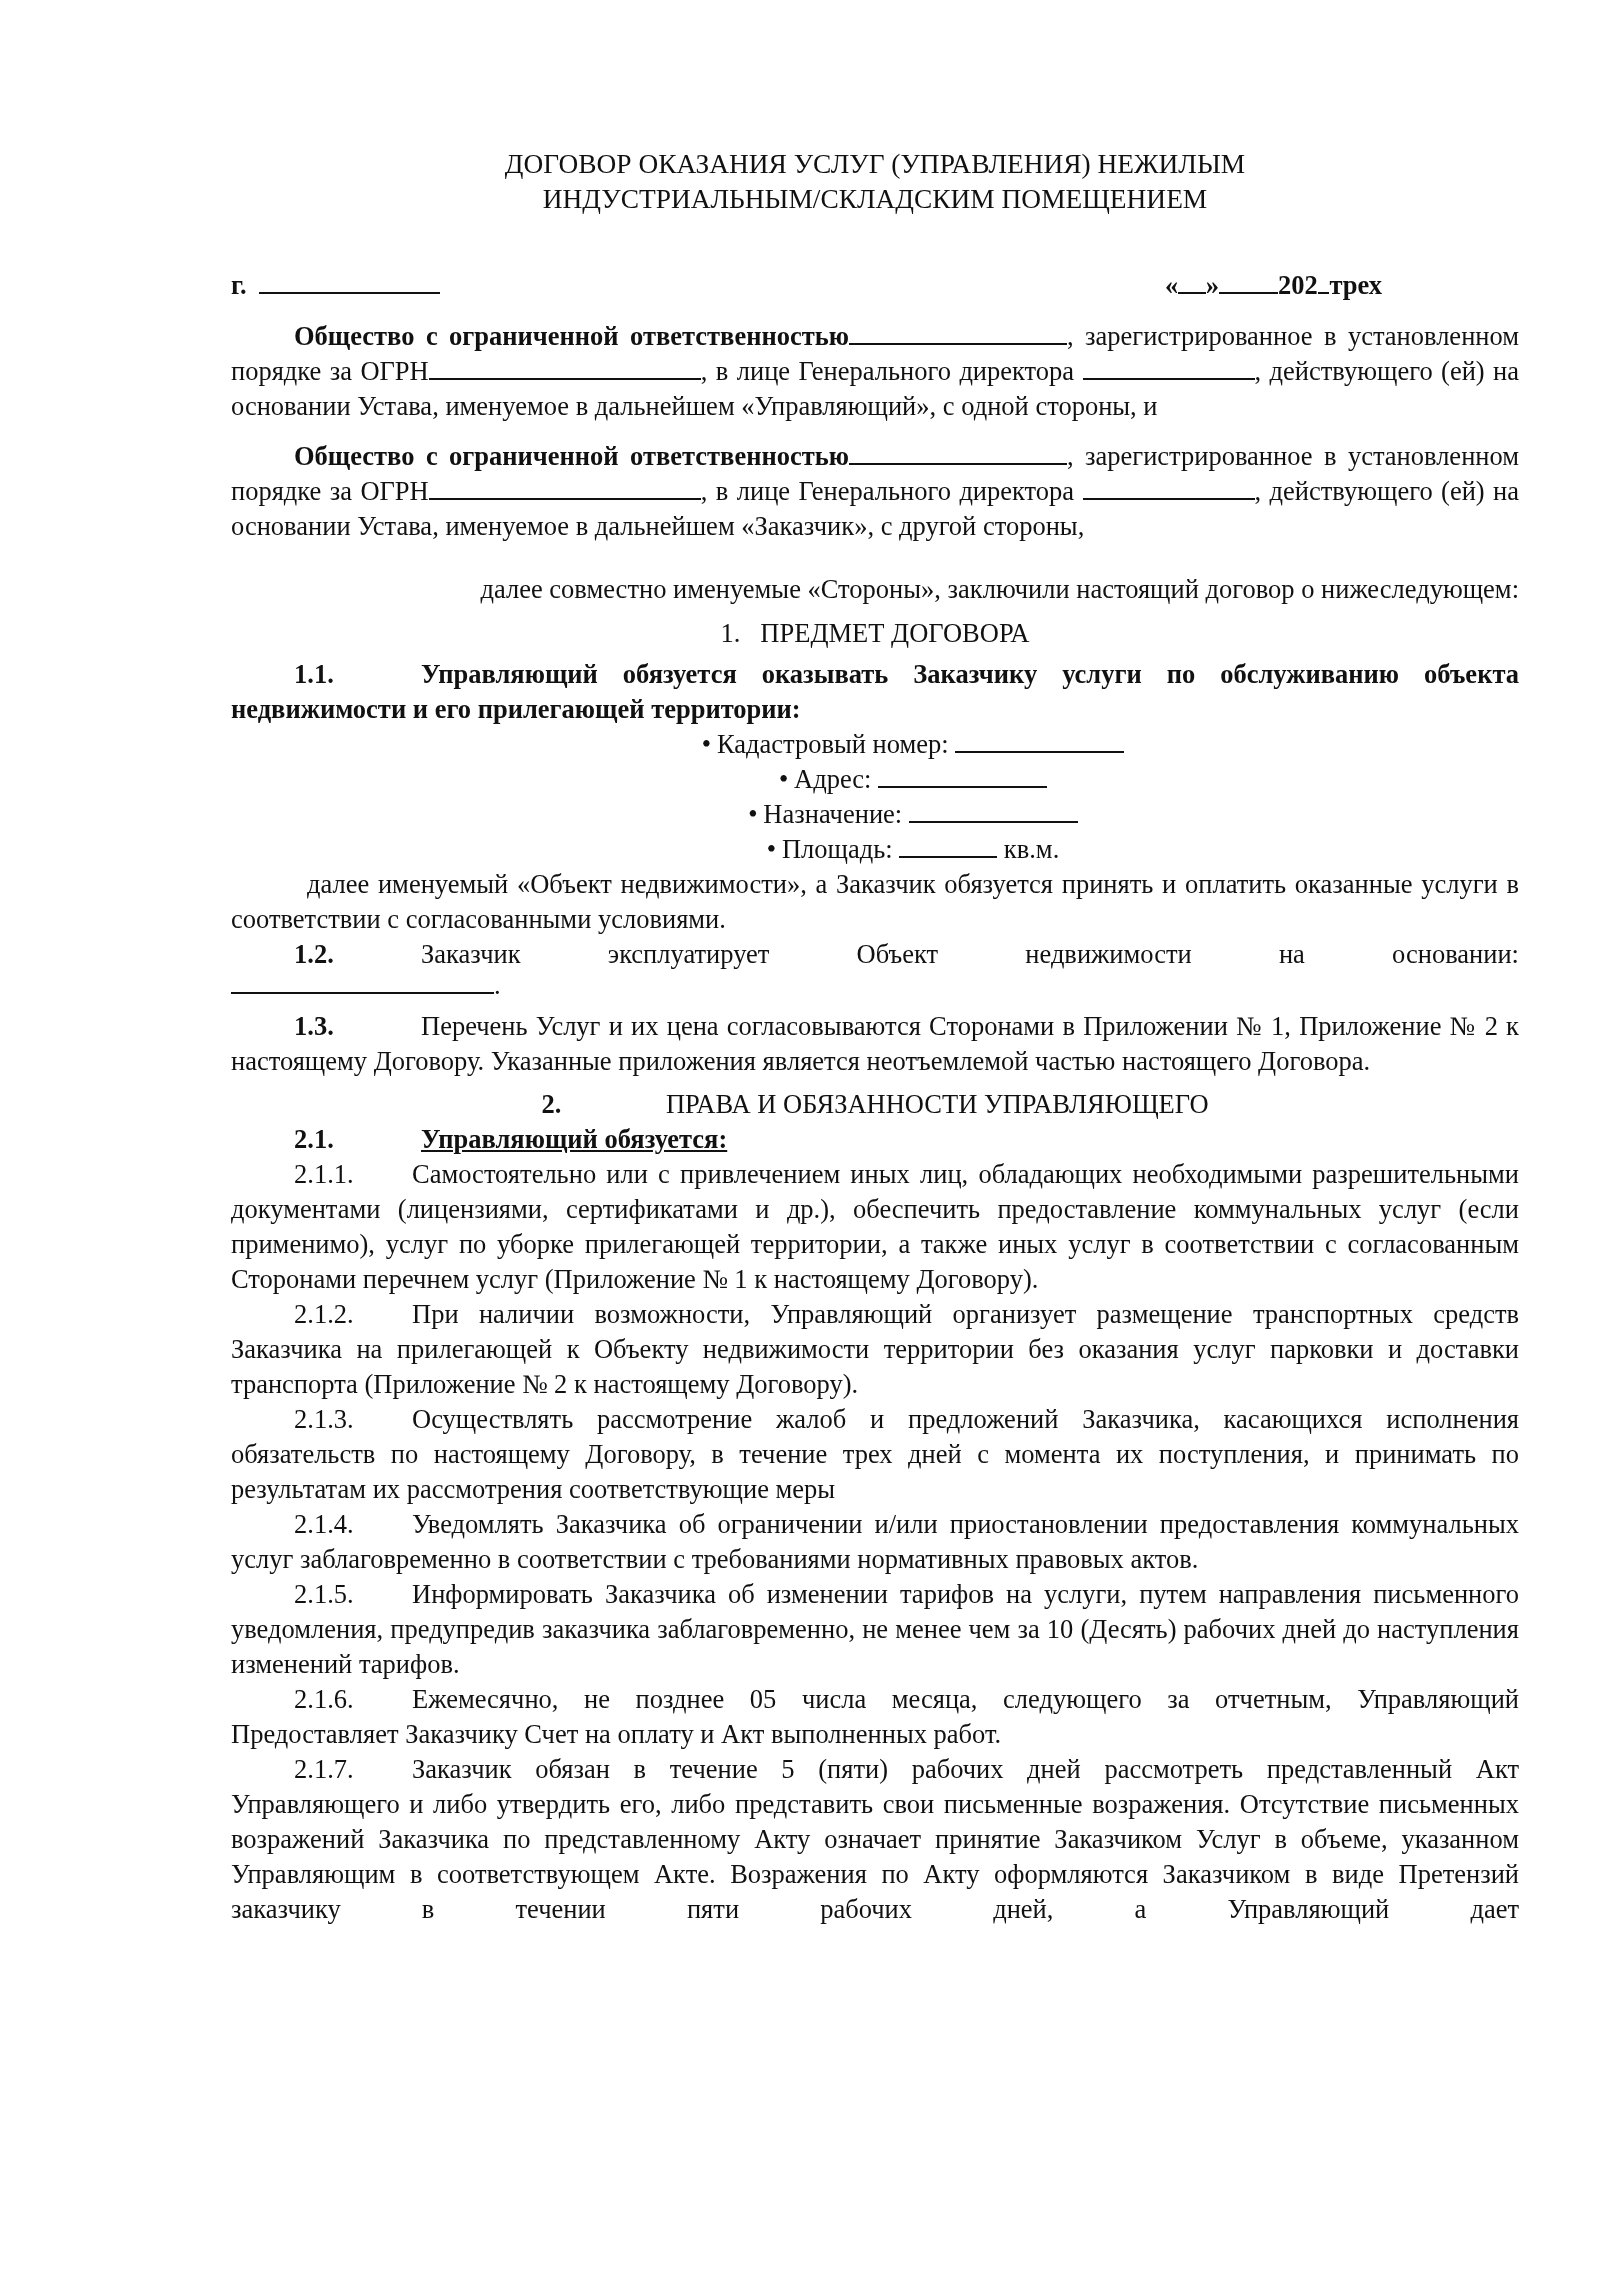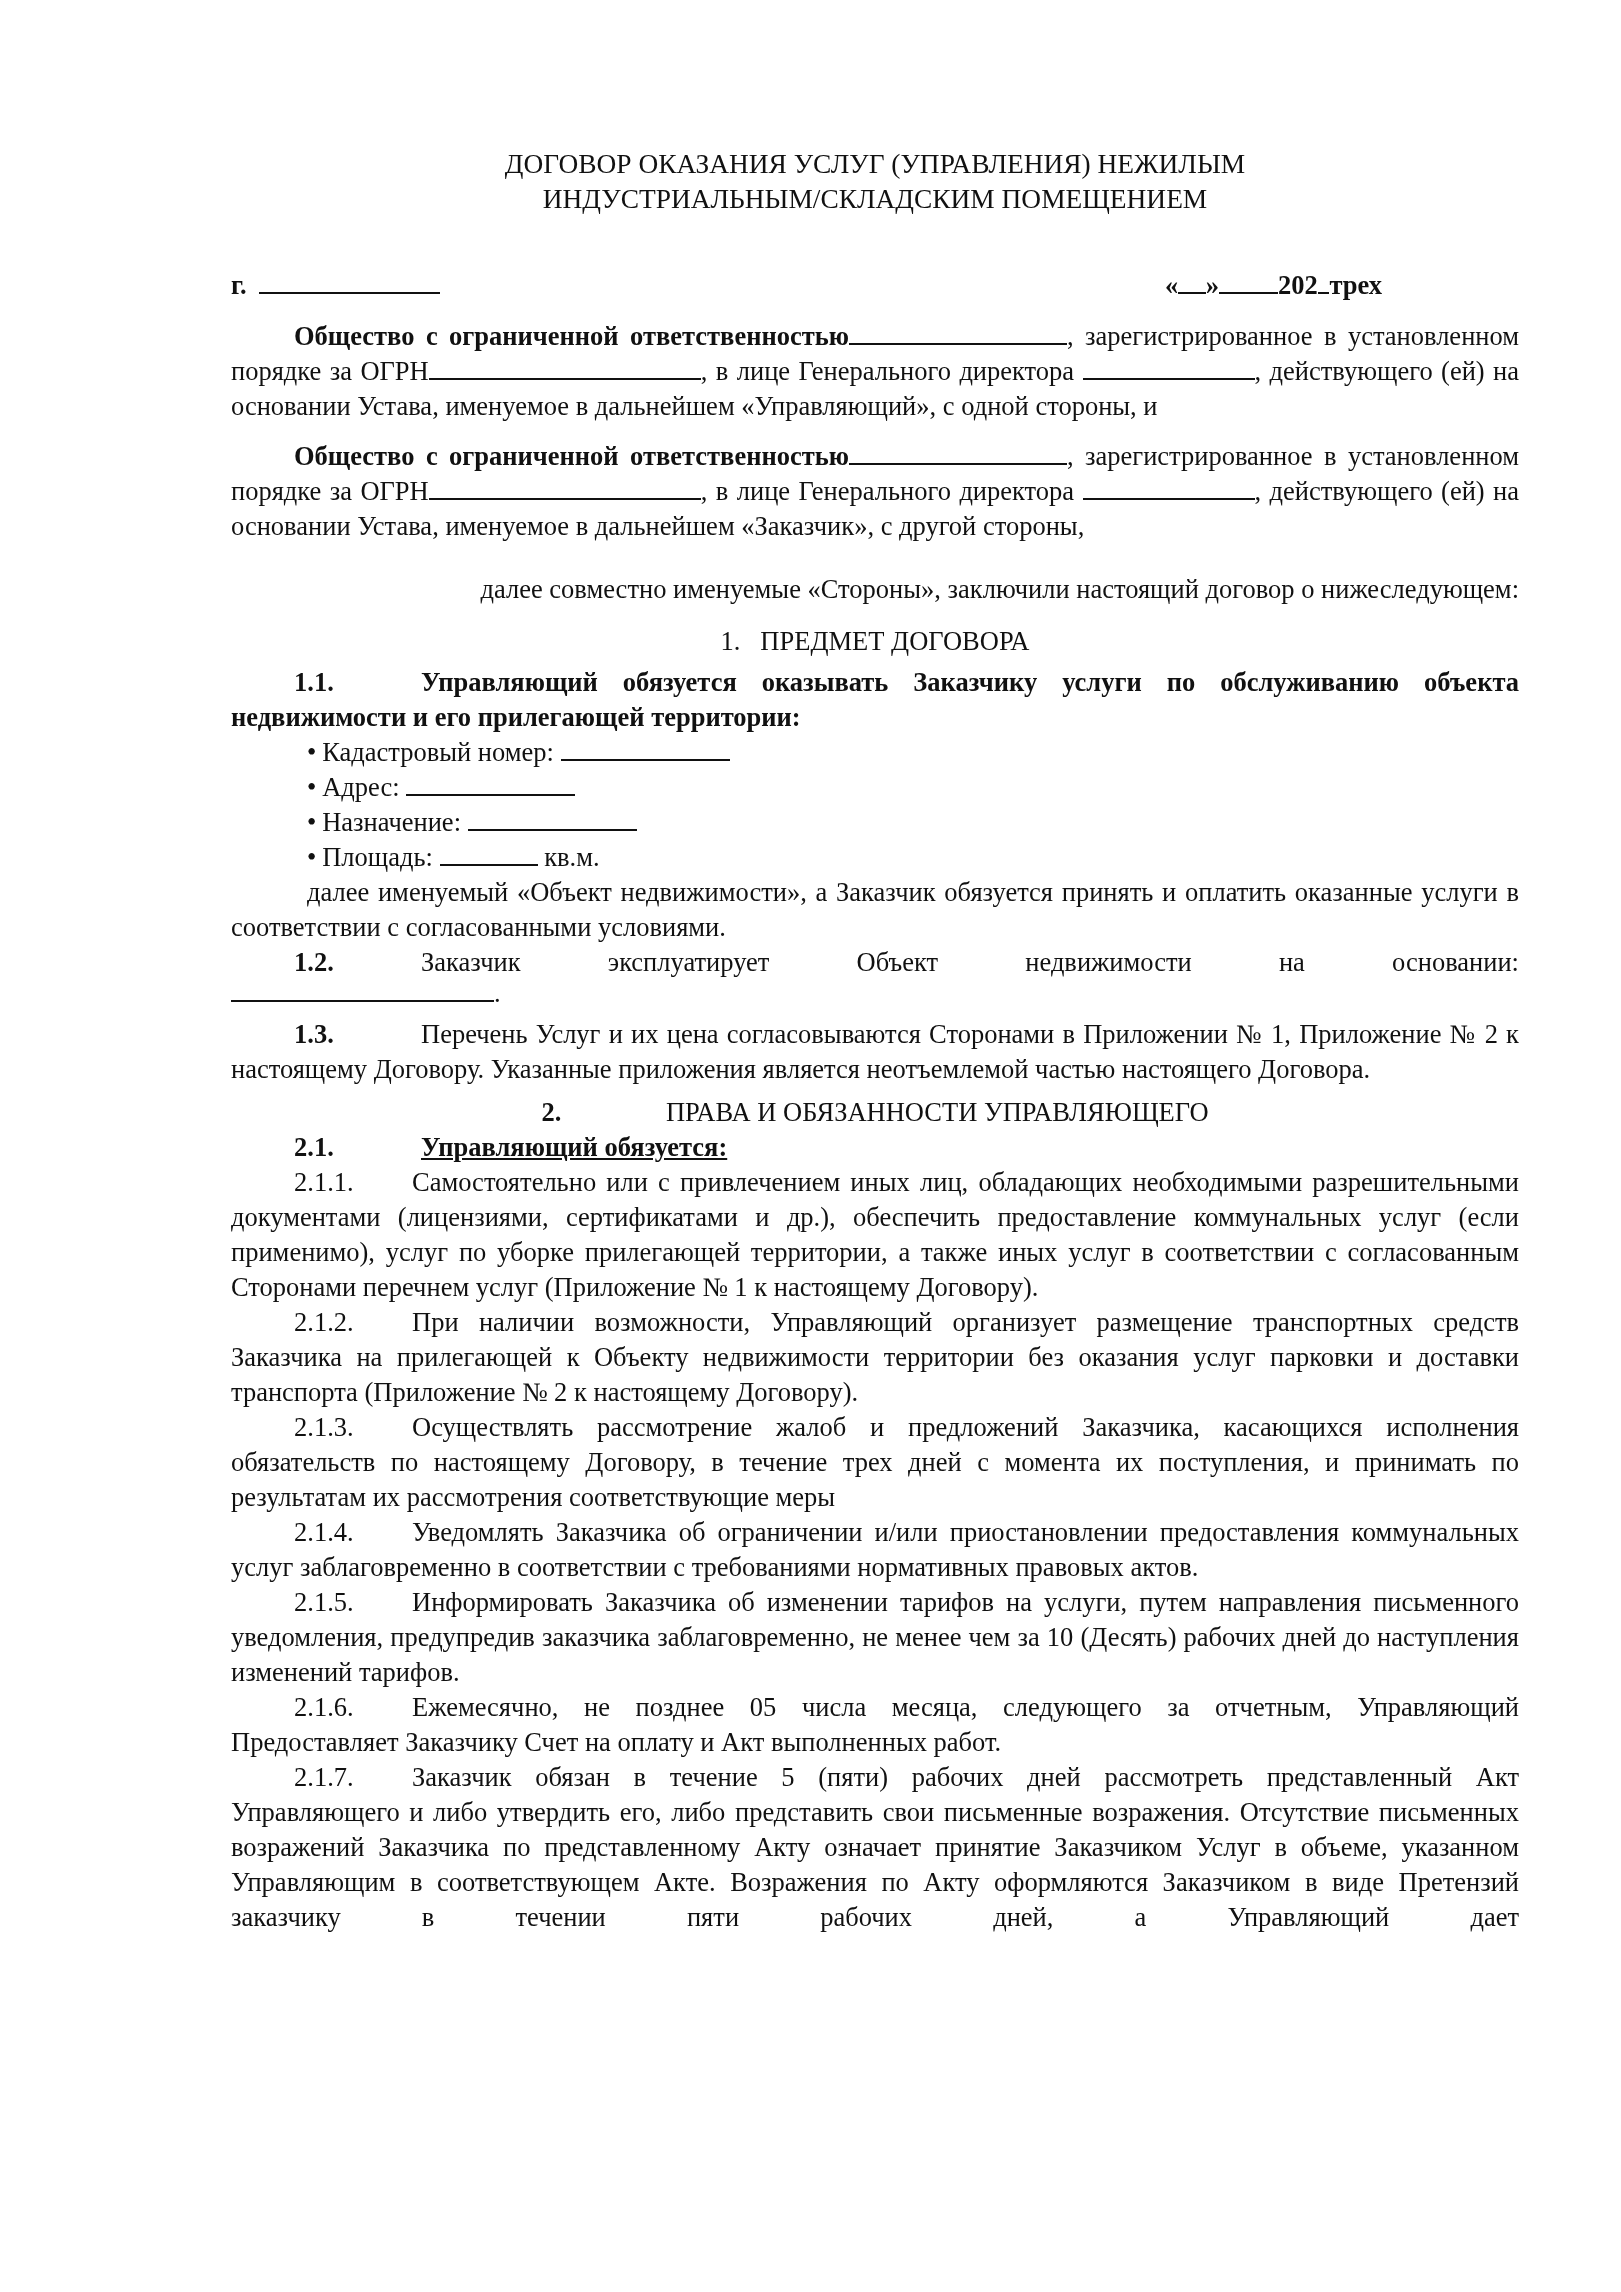--- a/index.html
+++ b/index.html
@@ -16,21 +16,21 @@
   .party { margin-top:15.7px; }
   .party .b { font-weight:bold; }
   .intro { margin-top:27.4px; text-indent:76px; text-align:left; }
   .sec-title { text-align:center; font-size:26.5px; line-height:35px; margin-top:7.8px; }
   .num { display:inline-block; }
   .cl { text-indent:63px; }
   .cl .num { width:127px; text-indent:0; }
   .cl3 .num { width:118px; }
   .bold { font-weight:bold; }
   ul.bul { list-style:none; margin:0; padding:0 0 0 76px; }
-  ul.bul li { font-size:26.5px; line-height:35px; }
+  ul.bul li { font-size:26.5px; line-height:35px;text-align:center; }
   ul.bul li::before { content:"\2022"; margin-right:5.9px; }
   .u { text-decoration:underline; font-weight:bold; }
 </style>
 </head>
 <body>
 
 <div class="page">
 
   <h1 class="title">
     <div>ДОГОВОР ОКАЗАНИЯ УСЛУГ (УПРАВЛЕНИЯ) НЕЖИЛЫМ</div>
@@ -58,21 +58,21 @@
   <div class="party" style="margin-top:15.7px">
     <p class="indent">
       <span class="b">Общество с ограниченной ответственностью</span><span class="blank" style="width:218px"></span><span>, зарегистрированное</span>
       <span>в установленном порядке за ОГРН</span><span class="blank" style="width:272px"></span><span>, в лице Генерального директора</span>
       <span class="blank" style="width:172px"></span><span>, действующего (ей) на основании Устава, именуемое в дальнейшем «Заказчик», с другой стороны,</span>
     </p>
   </div>
 
   <p class="intro" style="margin-left:39px;text-indent:69px;text-align:right">далее совместно именуемые «Стороны», заключили настоящий договор о нижеследующем:</p>
 
-  <div class="sec-title" style="margin-top:17px">
+  <div class="sec-title" style="margin-top:9px">
     <span>1.</span>&nbsp;&nbsp;
     <span>ПРЕДМЕТ ДОГОВОРА</span>
   </div>
 
   <p class="cl bold" style="margin-top:5.9px">
     <span class="num">1.1.</span><span>Управляющий обязуется оказывать Заказчику услуги по обслуживанию объекта недвижимости и его прилегающей территории:</span>
   </p>
 
   <ul class="bul">
     <li><span>Кадастровый номер:</span> <span class="blank" style="width:169px"></span></li>

